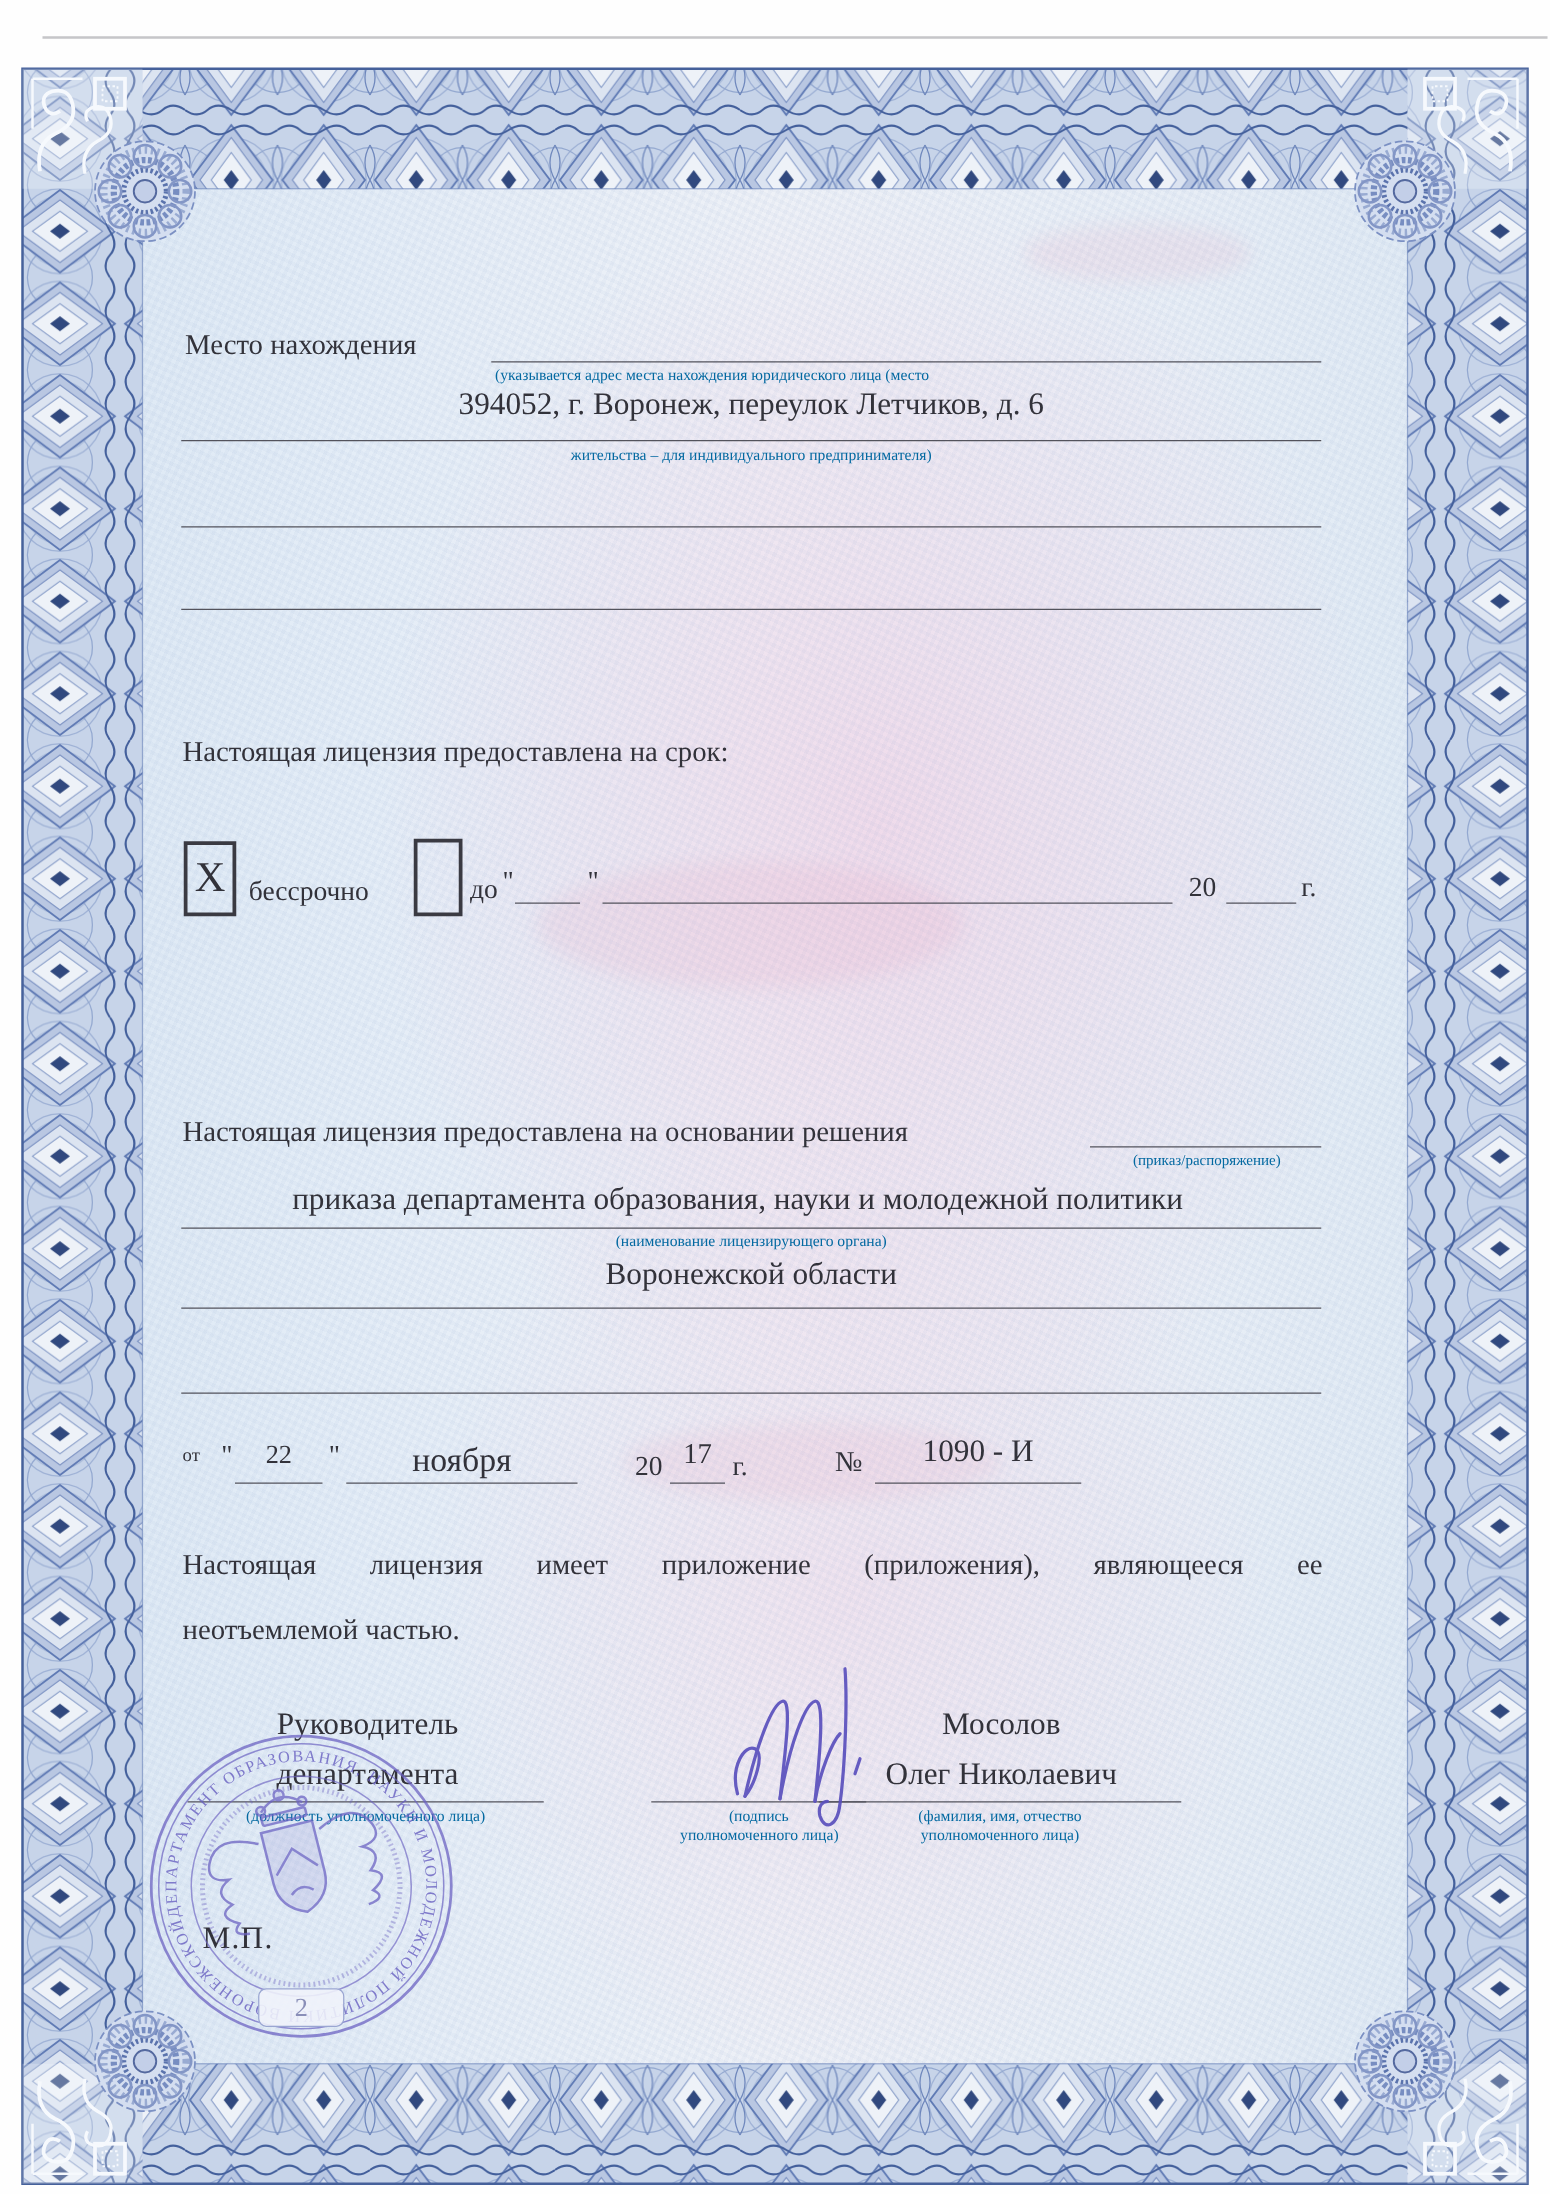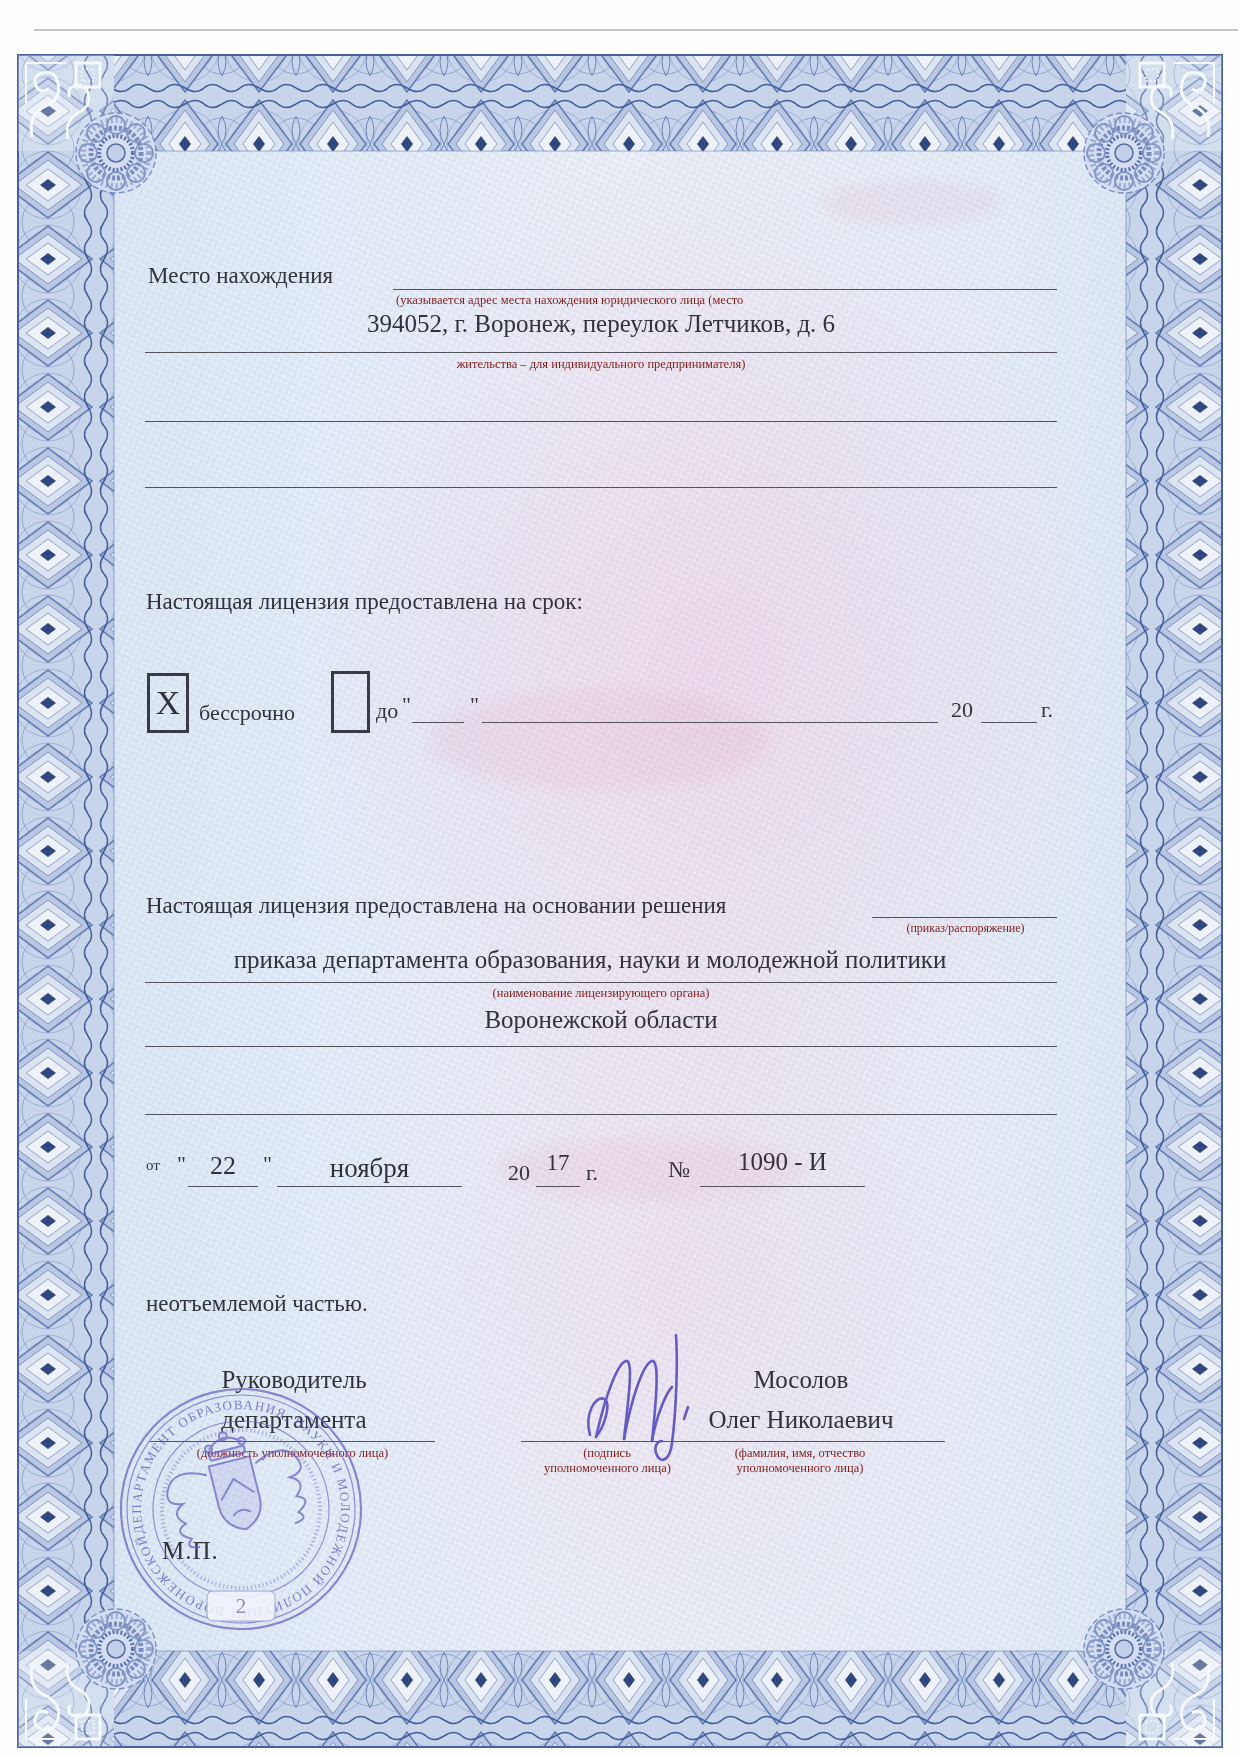--- a/index.html
+++ b/index.html
@@ -13,21 +13,21 @@
       radial-gradient(ellipse 560px 720px at 57% 36%, rgba(243,198,223,0.50), rgba(243,198,223,0) 72%),
       radial-gradient(ellipse 470px 560px at 55% 72%, rgba(243,205,226,0.38), rgba(243,205,226,0) 72%),
       linear-gradient(90deg,#dce8f4 0%,#e4edf7 22%,#eef1f7 50%,#e8eef6 78%,#dde9f4 100%);}
   .ghost{position:absolute;border-radius:50%;filter:blur(7px);background:rgba(233,150,185,0.12);}
   .frame-svg,.stamp-svg,.sig-svg{position:absolute;}
   .frame-svg{left:0;top:0;z-index:2;}
   .content{position:absolute;left:0;top:0;width:1240px;height:1755px;z-index:3;}
   .t{position:absolute;white-space:nowrap;}
   .body-t{font-size:23px;}
   .big-t{font-size:25px;}
-  .hint{font-size:12.5px;color:#7f1d1d;}
+  .hint{font-size:12.5px;color:#0369a1;}
   .ul{position:absolute;height:0;border-bottom:1.6px solid #53535c;}
   .ctr{text-align:center;white-space:nowrap;}
   .cbox{position:absolute;border:3px solid #3a3a42;display:flex;align-items:center;justify-content:center;
         font-size:34px;background:transparent;}
   .just{white-space:normal;text-align:justify;text-align-last:justify;}
   .stamp-svg{left:108px;top:1380px;z-index:6;}
   .sig-svg{left:572px;top:1323px;z-index:6;}
   .mp{font-size:25px;letter-spacing:1px;}
 </style>
 </head>
@@ -150,33 +150,34 @@
     <div class="t hint ctr" style="left:878px;top:921px;width:175px;font-size:12px;">(приказ/распоряжение)</div>
     <div class="t big-t ctr" style="left:134px;top:946px;width:912px;">приказа департамента образования, науки и молодежной политики</div>
     <div class="ul" style="left:145px;top:982px;width:912px;"></div>
     <div class="t hint ctr" style="left:145px;top:986px;width:912px;">(наименование лицензирующего органа)</div>
     <div class="t big-t ctr" style="left:145px;top:1006px;width:912px;">Воронежской области</div>
     <div class="ul" style="left:145px;top:1046px;width:912px;"></div>
     <div class="ul" style="left:145px;top:1114px;width:912px;"></div>
 
     <div class="t" style="left:146px;top:1157px;font-size:15px;">от</div>
     <div class="t" style="left:177px;top:1151px;font-size:22px;">"</div>
-    <div class="t ctr" style="left:188px;top:1151px;width:70px;font-size:26px;">22</div>
+    <div class="t ctr" style="left:188px;top:1151px;width:70px;font-size:21px;">22</div>
     <div class="ul" style="left:188px;top:1186px;width:70px;"></div>
     <div class="t" style="left:263px;top:1151px;font-size:22px;">"</div>
     <div class="t ctr" style="left:277px;top:1153px;width:185px;font-size:27px;">ноября</div>
     <div class="ul" style="left:277px;top:1186px;width:185px;"></div>
     <div class="t" style="left:508px;top:1160px;font-size:22px;">20</div>
     <div class="t ctr" style="left:536px;top:1150px;width:44px;font-size:23px;">17</div>
     <div class="ul" style="left:536px;top:1186px;width:44px;"></div>
     <div class="t" style="left:586px;top:1160px;font-size:22px;">г.</div>
     <div class="t" style="left:668px;top:1157px;font-size:23px;">№</div>
     <div class="t ctr" style="left:700px;top:1148px;width:165px;font-size:25px;">1090 - И</div>
     <div class="ul" style="left:700px;top:1186px;width:165px;"></div>
 
+    <div class="t body-t just" style="left:146px;top:1239px;width:912px;">Настоящая лицензия имеет приложение (приложения), являющееся ее</div>
     <div class="t body-t" style="left:146px;top:1291px;">неотъемлемой частью.</div>
 
     <div class="t big-t ctr" style="left:150px;top:1366px;width:288px;">Руководитель</div>
     <div class="t big-t ctr" style="left:150px;top:1406px;width:288px;">департамента</div>
     <div class="ul" style="left:150px;top:1441px;width:285px;"></div>
     <div class="t hint ctr" style="left:150px;top:1446px;width:285px;">(должность уполномоченного лица)</div>
 
     <div class="ul" style="left:521px;top:1441px;width:172px;"></div>
     <div class="t hint ctr" style="left:521px;top:1446px;width:172px;">(подпись</div>
     <div class="t hint ctr" style="left:490px;top:1461px;width:235px;">уполномоченного лица)</div>

